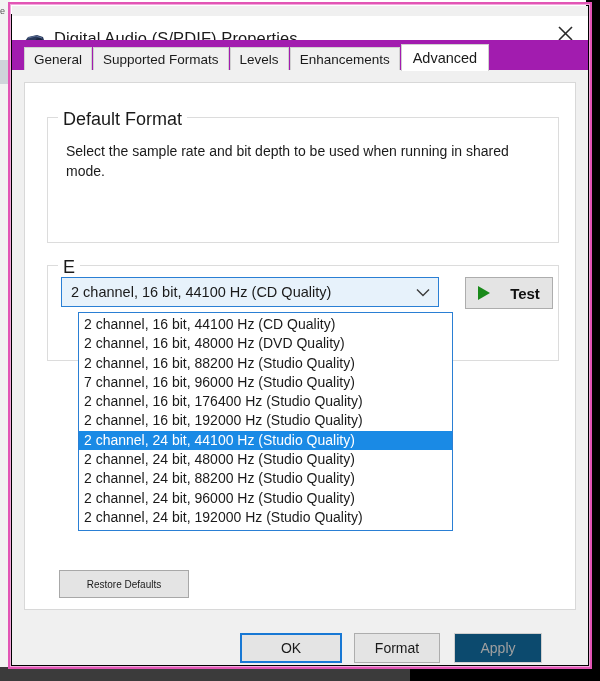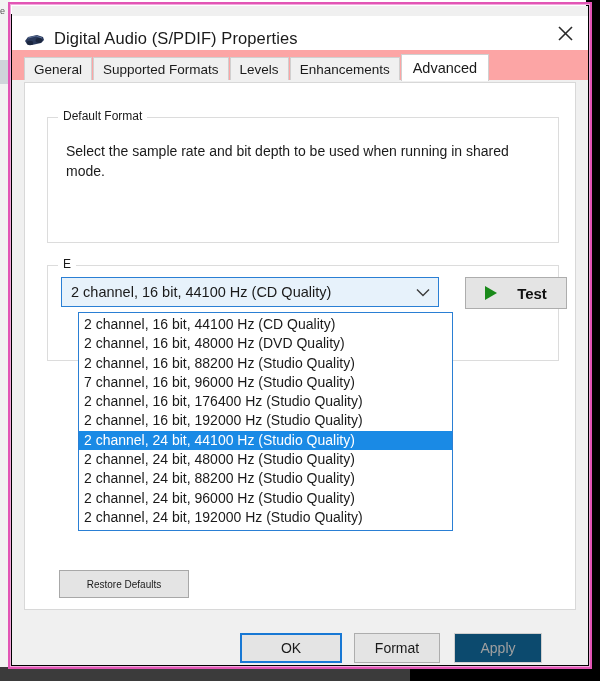--- a/index.html
+++ b/index.html
@@ -115,23 +115,23 @@
     display: flex;
     align-items: center;
     justify-content: center;
     cursor: pointer;
   }
   .close-btn svg { display: block; }
 
   
   .tabstrip {
     position: absolute;
-    left: 0; top: 44px;
+    left: 0; top: 34px;
     width: 576px; height: 30px;
-    background: #fca5a5;
+    background: #a21caf;
     padding-left: 20px;
   }
   .tabs {
     position: absolute;
     left: 12px; top: 5px;
     display: flex;
     align-items: flex-end;
     height: 25px;
   }
   .tab {
@@ -171,21 +171,21 @@
   
   .group {
     position: absolute;
     border: 1px solid #dcdcdc;
   }
   .group-title {
     position: absolute;
     top: -9px; left: 10px;
     background: #ffffff;
     padding: 0 5px;
-    font-size: 12px;
+    font-size: 18px;
     color: #1a1a1a;
     white-space: nowrap;
   }
   #group-default-format {
     left: 22px; top: 34px;
     width: 512px; height: 126px;
   }
   #group-exclusive-mode {
     left: 22px; top: 182px;
     width: 512px; height: 96px;
@@ -223,21 +223,21 @@
     width: 30px;
     display: flex;
     align-items: center;
     justify-content: center;
   }
 
   
   .test-btn {
     position: absolute;
     left: 440px; top: 194px;
-    width: 102px; height: 32px;
+    width: 88px; height: 32px;
     background: #e4e4e4;
     border: 1px solid #adadad;
     display: flex;
     align-items: center;
     justify-content: center;
     gap: 20px;
     cursor: pointer;
     z-index: 20;
   }
   .test-btn .play {

